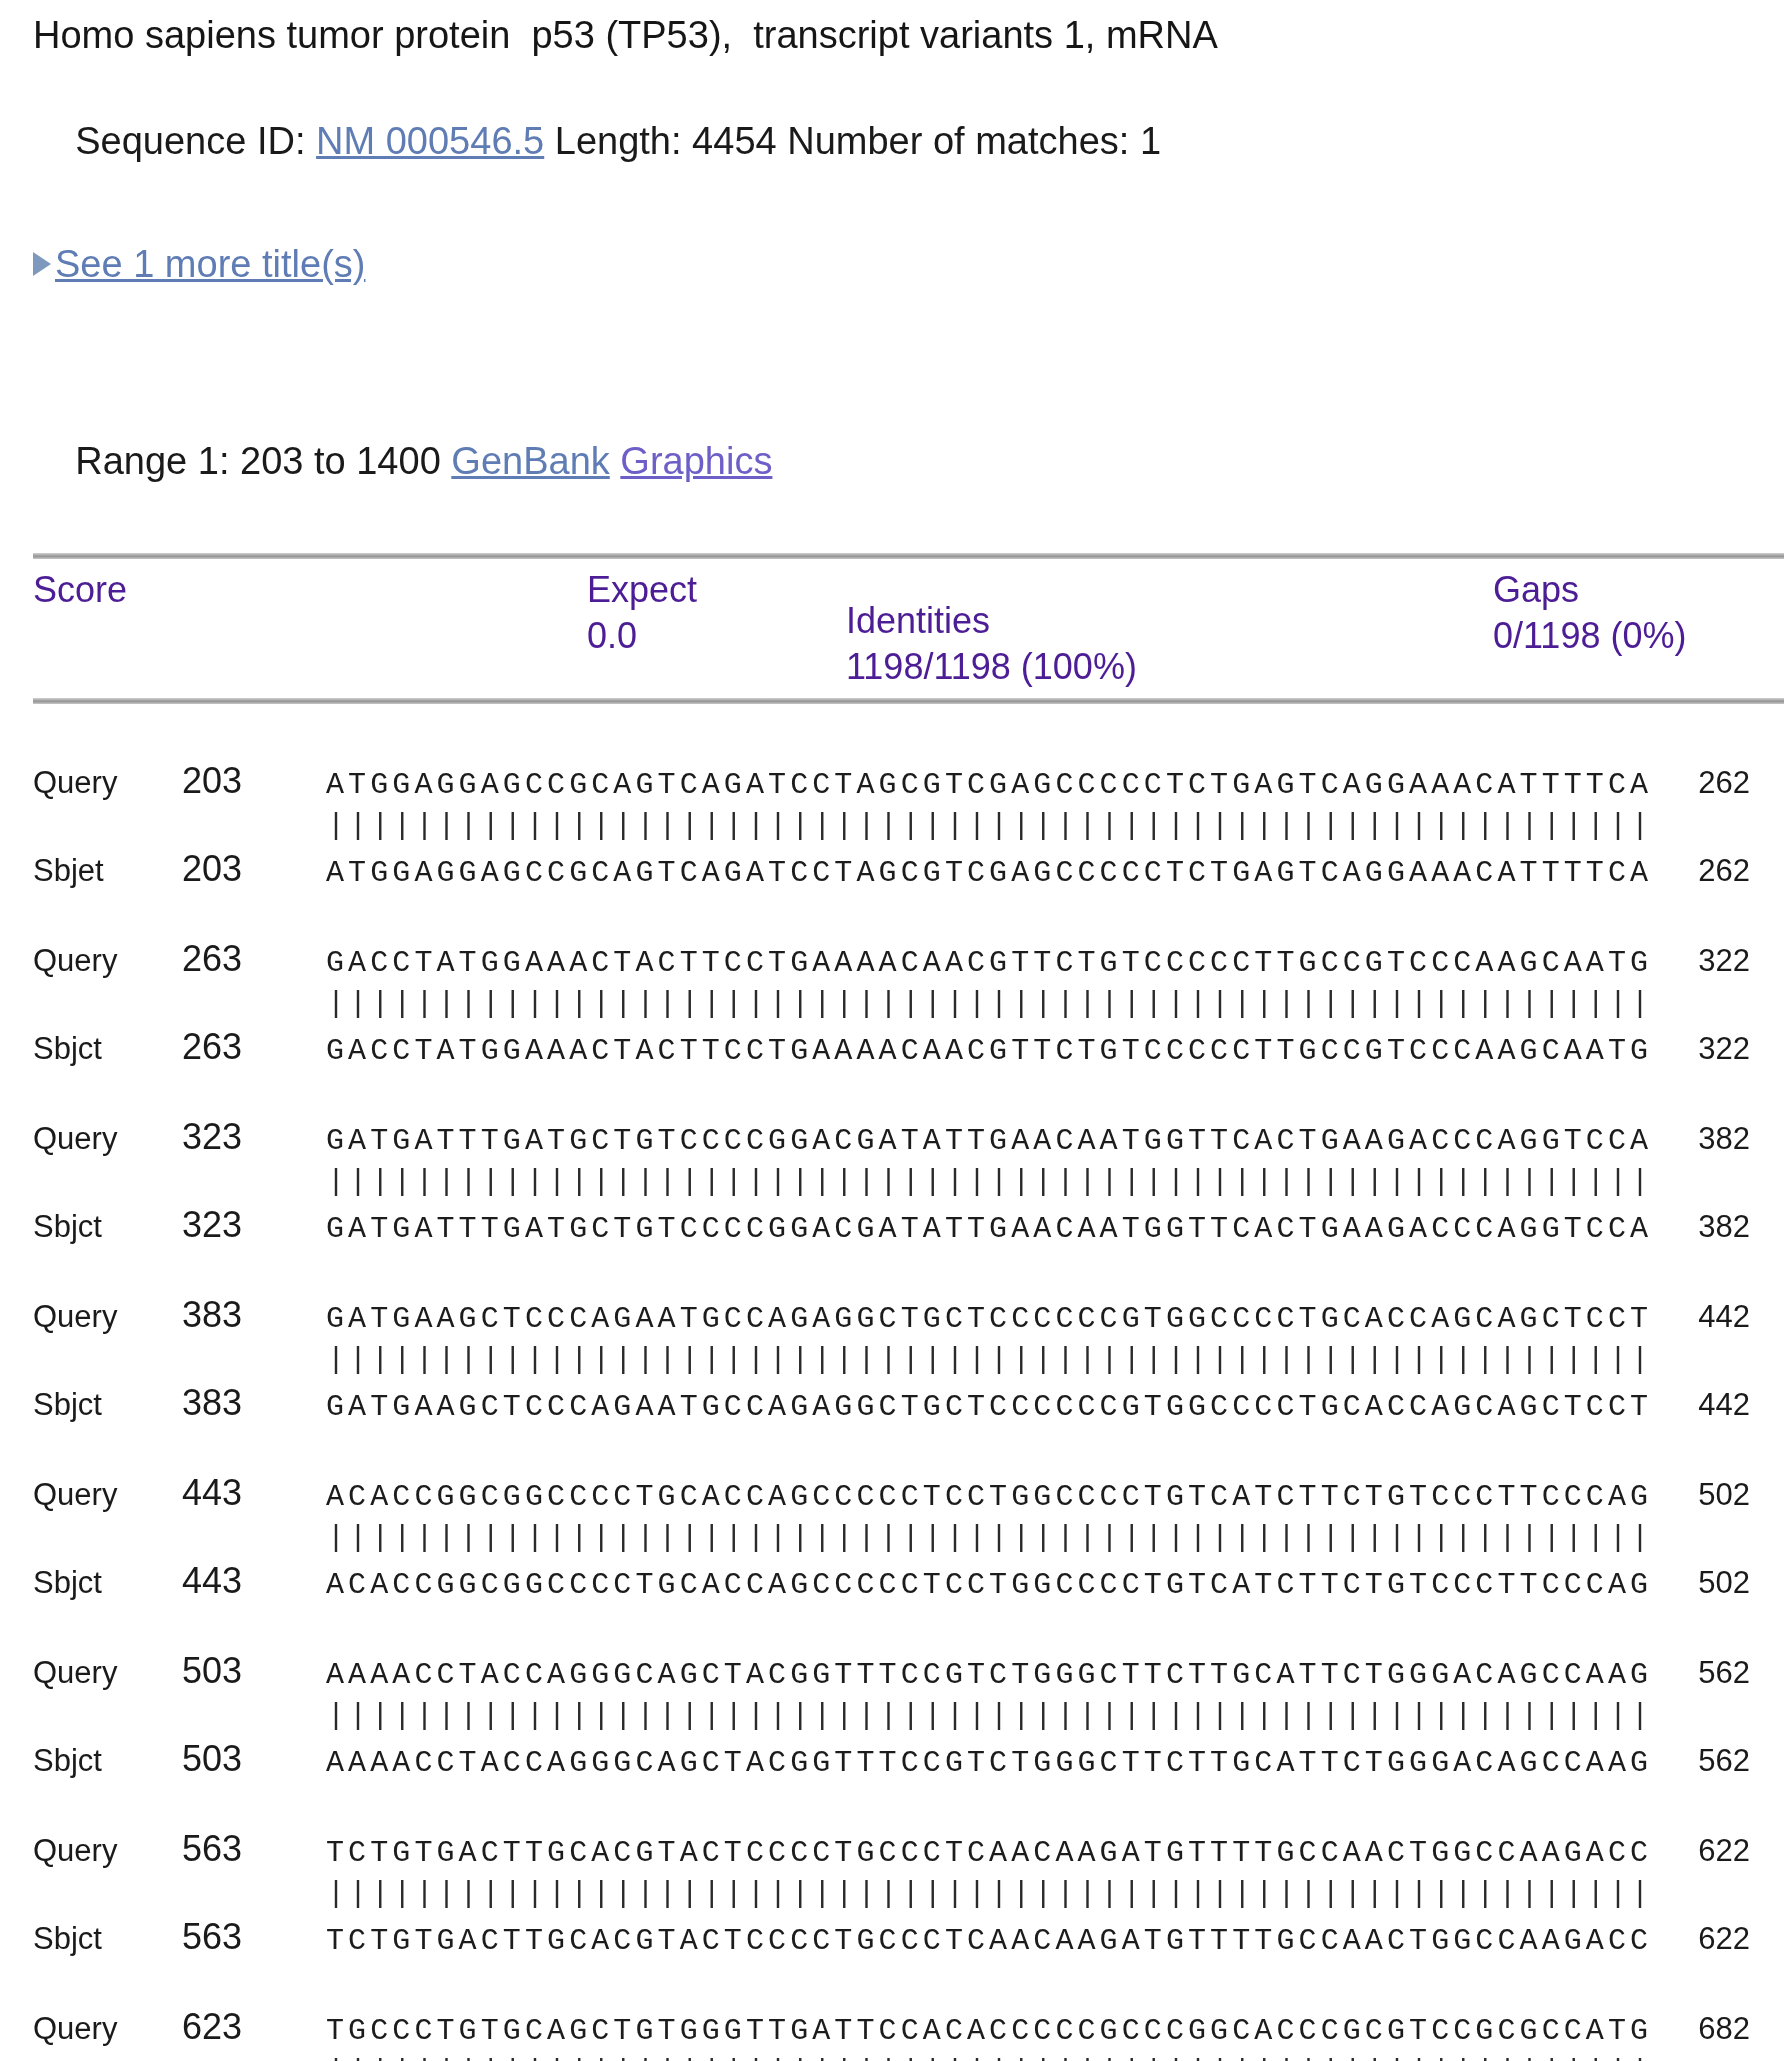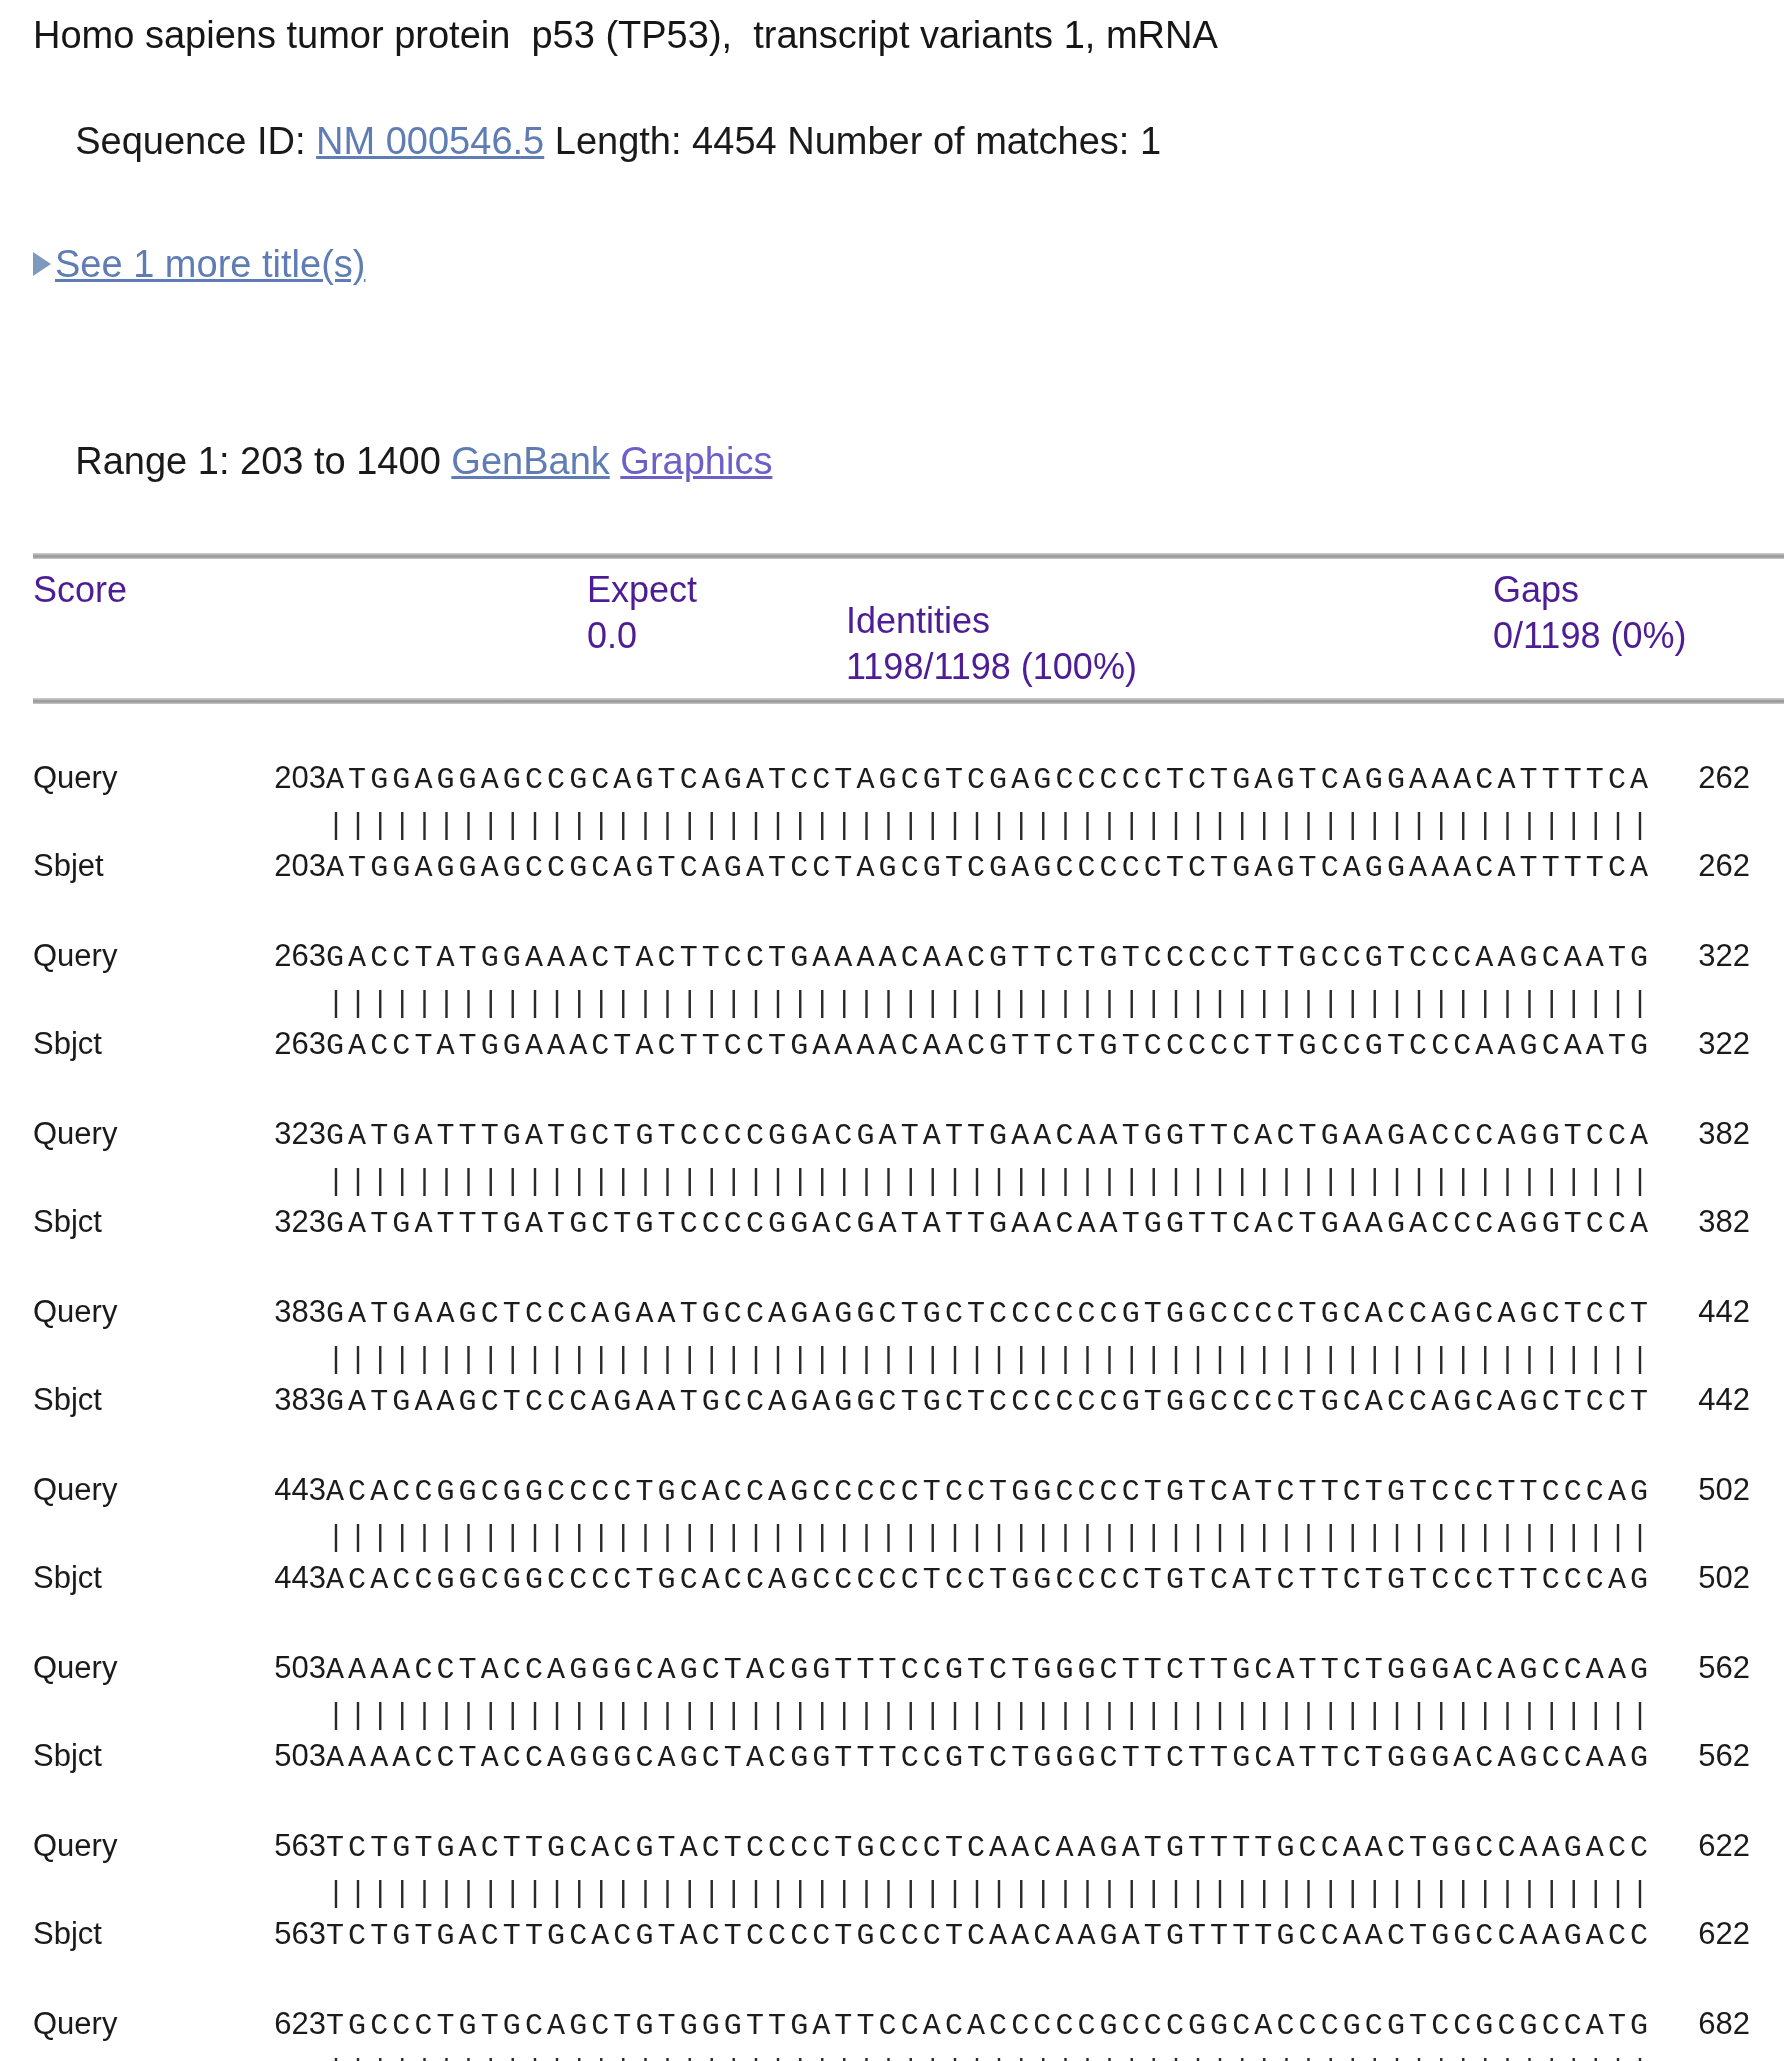--- a/index.html
+++ b/index.html
@@ -93,23 +93,22 @@
     align-items: baseline;
     height: 44px;
   }
   .align-lbl {
     width: 149px;
     font-size: 31px;
     color: #1a1a1a;
   }
   .align-num {
     width: 144px;
-    font-size: 31px;
+    font-size: 36px;
     color: #1a1a1a;
-    text-align: right;
   }
   .seq {
     font-family: "Liberation Mono", "DejaVu Sans Mono", monospace;
     font-size: 30px;
     letter-spacing: 4.1px;
     white-space: pre;
     color: #1c1c1c;
   }
   .align-endnum {
     margin-left: 46px;

